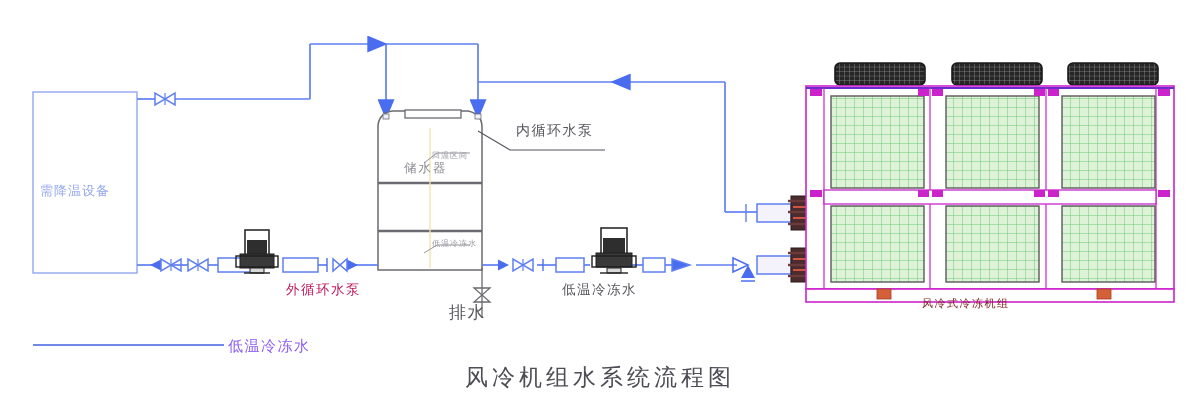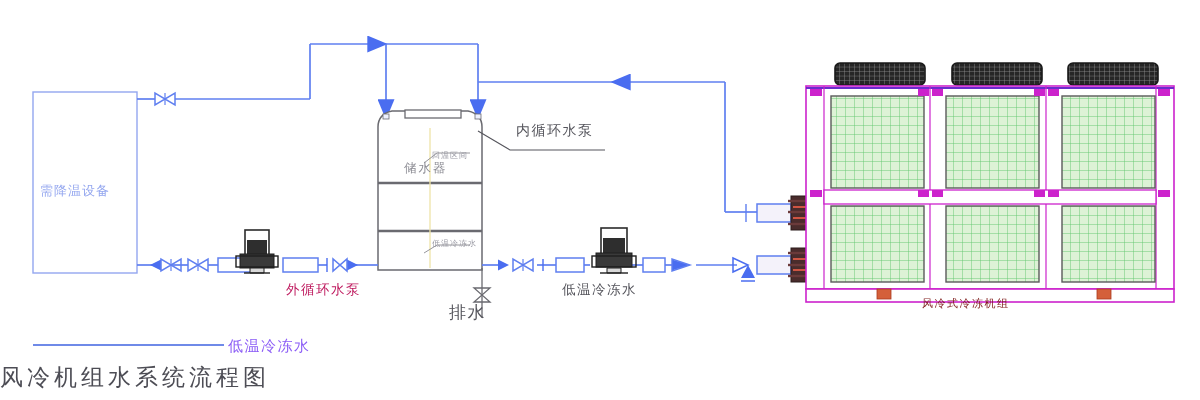--- a/index.html
+++ b/index.html
@@ -16,21 +16,21 @@
   .lbl-tank{left:404px;top:130px;font-size:12.5px;letter-spacing:2px;color:#8a8a92;margin-top:30px;}
   .lbl-tank-in1{left:432px;top:150px;font-size:8px;letter-spacing:1px;color:#9a9aa4;}
   .lbl-tank-in2{left:432px;top:238px;font-size:8px;letter-spacing:1px;color:#9a9aa4;}
   .lbl-makeup{left:516px;top:122px;font-size:14px;letter-spacing:1.5px;color:#55555c;}
   .lbl-extpump{left:286px;top:281px;font-size:13.5px;letter-spacing:1.5px;color:#be185d;}
   .lbl-intpump{left:562px;top:281px;font-size:13.5px;letter-spacing:1.5px;color:#55555c;}
   .lbl-drain{left:449px;top:301px;font-size:17px;letter-spacing:1.5px;color:#55555c;}
   .lbl-chiller{left:922px;top:296px;font-size:11px;letter-spacing:1.5px;color:#7f1d1d;}
   .lbl-legend{left:228px;top:337px;font-size:15px;letter-spacing:1.5px;color:#8b5cf6;}
   .lbl-title{
-    left:0;top:362px;width:1200px;
+    left:0;top:362px;width:1200px;text-align:center;
     font-size:23px;letter-spacing:4px;color:#4d4d55;
     font-family:"DejaVu Serif","Liberation Serif",serif;
   }
 </style>
 </head>
 <body>
 
 <div id="stage">
 
   <svg id="diagram" viewBox="0 0 1200 400">

